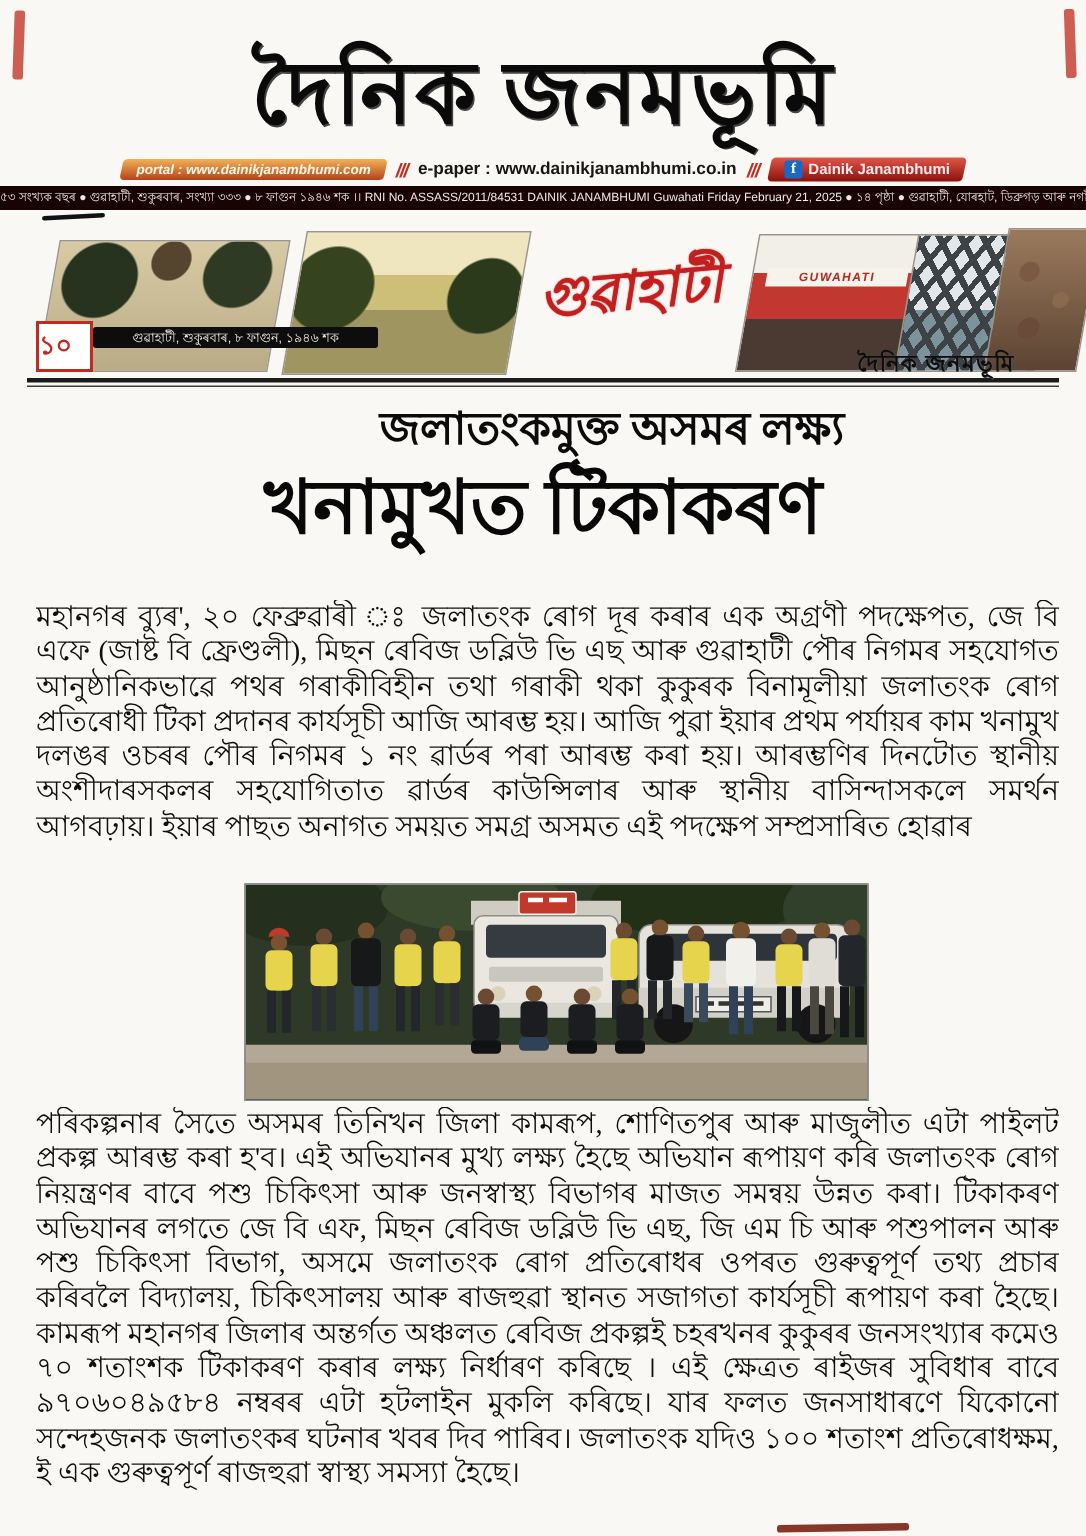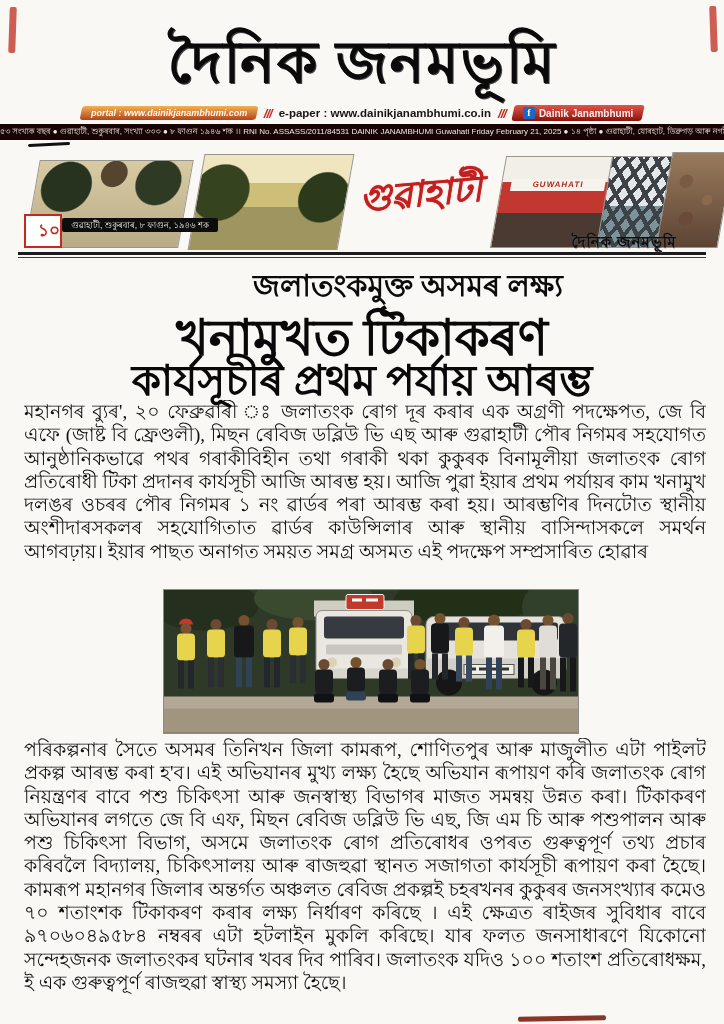--- a/index.html
+++ b/index.html
@@ -62,23 +62,23 @@
                radial-gradient(circle at 70% 50%,#8a6a4d 0 8%,transparent 9%),
                radial-gradient(circle at 40% 70%,#6a4a38 0 9%,transparent 10%),
                linear-gradient(#9a7a5c,#5c4434);}
   #bp3-sign{position:absolute;top:24%;left:8%;width:84%;height:12px;background:#f6f3ec;
     color:#b32a20;font-size:8px;font-weight:bold;text-align:center;line-height:12px;
     font-family:"Liberation Sans",sans-serif;letter-spacing:1px;}
   #city-script{position:absolute;left:336px;top:14px;width:170px;text-align:center;
     color:#c41f1f;font-size:36px;font-style:italic;font-weight:bold;transform:rotate(-5deg);
     text-shadow:0 0 1px #c41f1f;}
   #page-number-box{position:absolute;left:24px;top:62px;width:34px;height:30px;background:#fff;
-    border:2px solid #c22a1e;color:#c22a1e;font-size:17px;font-weight:bold;text-align:right;
+    border:2px solid #c22a1e;color:#c22a1e;font-size:17px;font-weight:bold;text-align:left;
     line-height:30px;z-index:6;}
-  #banner-caption{position:absolute;left:62px;top:66px;width:156px;height:14px;background:#0d0d0d;
+  #banner-caption{position:absolute;left:62px;top:66px;width:190px;height:14px;background:#0d0d0d;
     color:#f2ede4;font-size:8.5px;line-height:14px;text-align:center;z-index:5;
     font-family:"Liberation Sans",sans-serif;border-radius:2px;}
   #date-box{position:absolute;left:518px;top:56px;width:186px;height:20px;background:#fdfdfb;
     border:1px solid #777;color:#0d0d0d;font-size:12.5px;font-weight:bold;text-align:center;
     line-height:20px;z-index:6;font-family:"Liberation Sans",sans-serif;}
   #paper-name-small{position:absolute;left:544px;top:78px;width:160px;text-align:center;
     font-size:15px;font-weight:900;color:#0d0d0d;z-index:6;letter-spacing:1px;
     text-shadow:.5px .5px 0 #555;}
   .rule-thick{position:absolute;top:100px;left:18px;width:688px;height:3px;background:#1c1c1c;}
   .rule-thin{position:absolute;top:105px;left:18px;width:688px;height:1px;background:#3c3c3c;}
@@ -136,21 +136,20 @@
     <div id="city-script">গুৱাহাটী</div>
     <div id="page-number-box">১০</div>
     <div id="banner-caption">গুৱাহাটী, শুকুৰবাৰ, ৮ ফাগুন, ১৯৪৬ শক</div>
     <div id="paper-name-small">দৈনিক জনমভূমি</div>
     <div class="rule-thick"></div>
     <div class="rule-thin"></div>
   </div>
 
   <div id="kicker">জলাতংকমুক্ত অসমৰ লক্ষ্য</div>
   <div id="headline1">খনামুখত টিকাকৰণ</div>
-  <div id="headline2">কাৰ্যসূচীৰ প্ৰথম পৰ্যায় আৰম্ভ</div>
 
   <div id="para1" class="para">মহানগৰ ব্যুৰ', ২০ ফেব্ৰুৱাৰী ঃ জলাতংক ৰোগ দূৰ কৰাৰ এক অগ্ৰণী পদক্ষেপত, জে বি এফে (জাষ্ট বি ফ্ৰেণ্ডলী), মিছন ৰেবিজ ডব্লিউ ভি এছ আৰু গুৱাহাটী পৌৰ নিগমৰ সহযোগত আনুষ্ঠানিকভাৱে পথৰ গৰাকীবিহীন তথা গৰাকী থকা কুকুৰক বিনামূলীয়া জলাতংক ৰোগ প্ৰতিৰোধী টিকা প্ৰদানৰ কাৰ্যসূচী আজি আৰম্ভ হয়। আজি পুৱা ইয়াৰ প্ৰথম পৰ্যায়ৰ কাম খনামুখ দলঙৰ ওচৰৰ পৌৰ নিগমৰ ১ নং ৱাৰ্ডৰ পৰা আৰম্ভ কৰা হয়। আৰম্ভণিৰ দিনটোত স্থানীয় অংশীদাৰসকলৰ সহযোগিতাত ৱাৰ্ডৰ কাউন্সিলাৰ আৰু স্থানীয় বাসিন্দাসকলে সমৰ্থন আগবঢ়ায়। ইয়াৰ পাছত অনাগত সময়ত সমগ্ৰ অসমত এই পদক্ষেপ সম্প্ৰসাৰিত হোৱাৰ</div>
 
   <svg id="group-photo" viewBox="0 0 414 142" xmlns="http://www.w3.org/2000/svg">
     <rect width="414" height="142" fill="#2e3a27"></rect>
     <ellipse cx="40" cy="14" rx="55" ry="26" fill="#24301d"></ellipse>
     <ellipse cx="150" cy="8" rx="60" ry="22" fill="#3a4a2e"></ellipse>
     <ellipse cx="300" cy="10" rx="70" ry="24" fill="#223018"></ellipse>
     <ellipse cx="398" cy="16" rx="40" ry="28" fill="#31402a"></ellipse>
     <rect y="106" width="414" height="36" fill="#b3a795"></rect>

